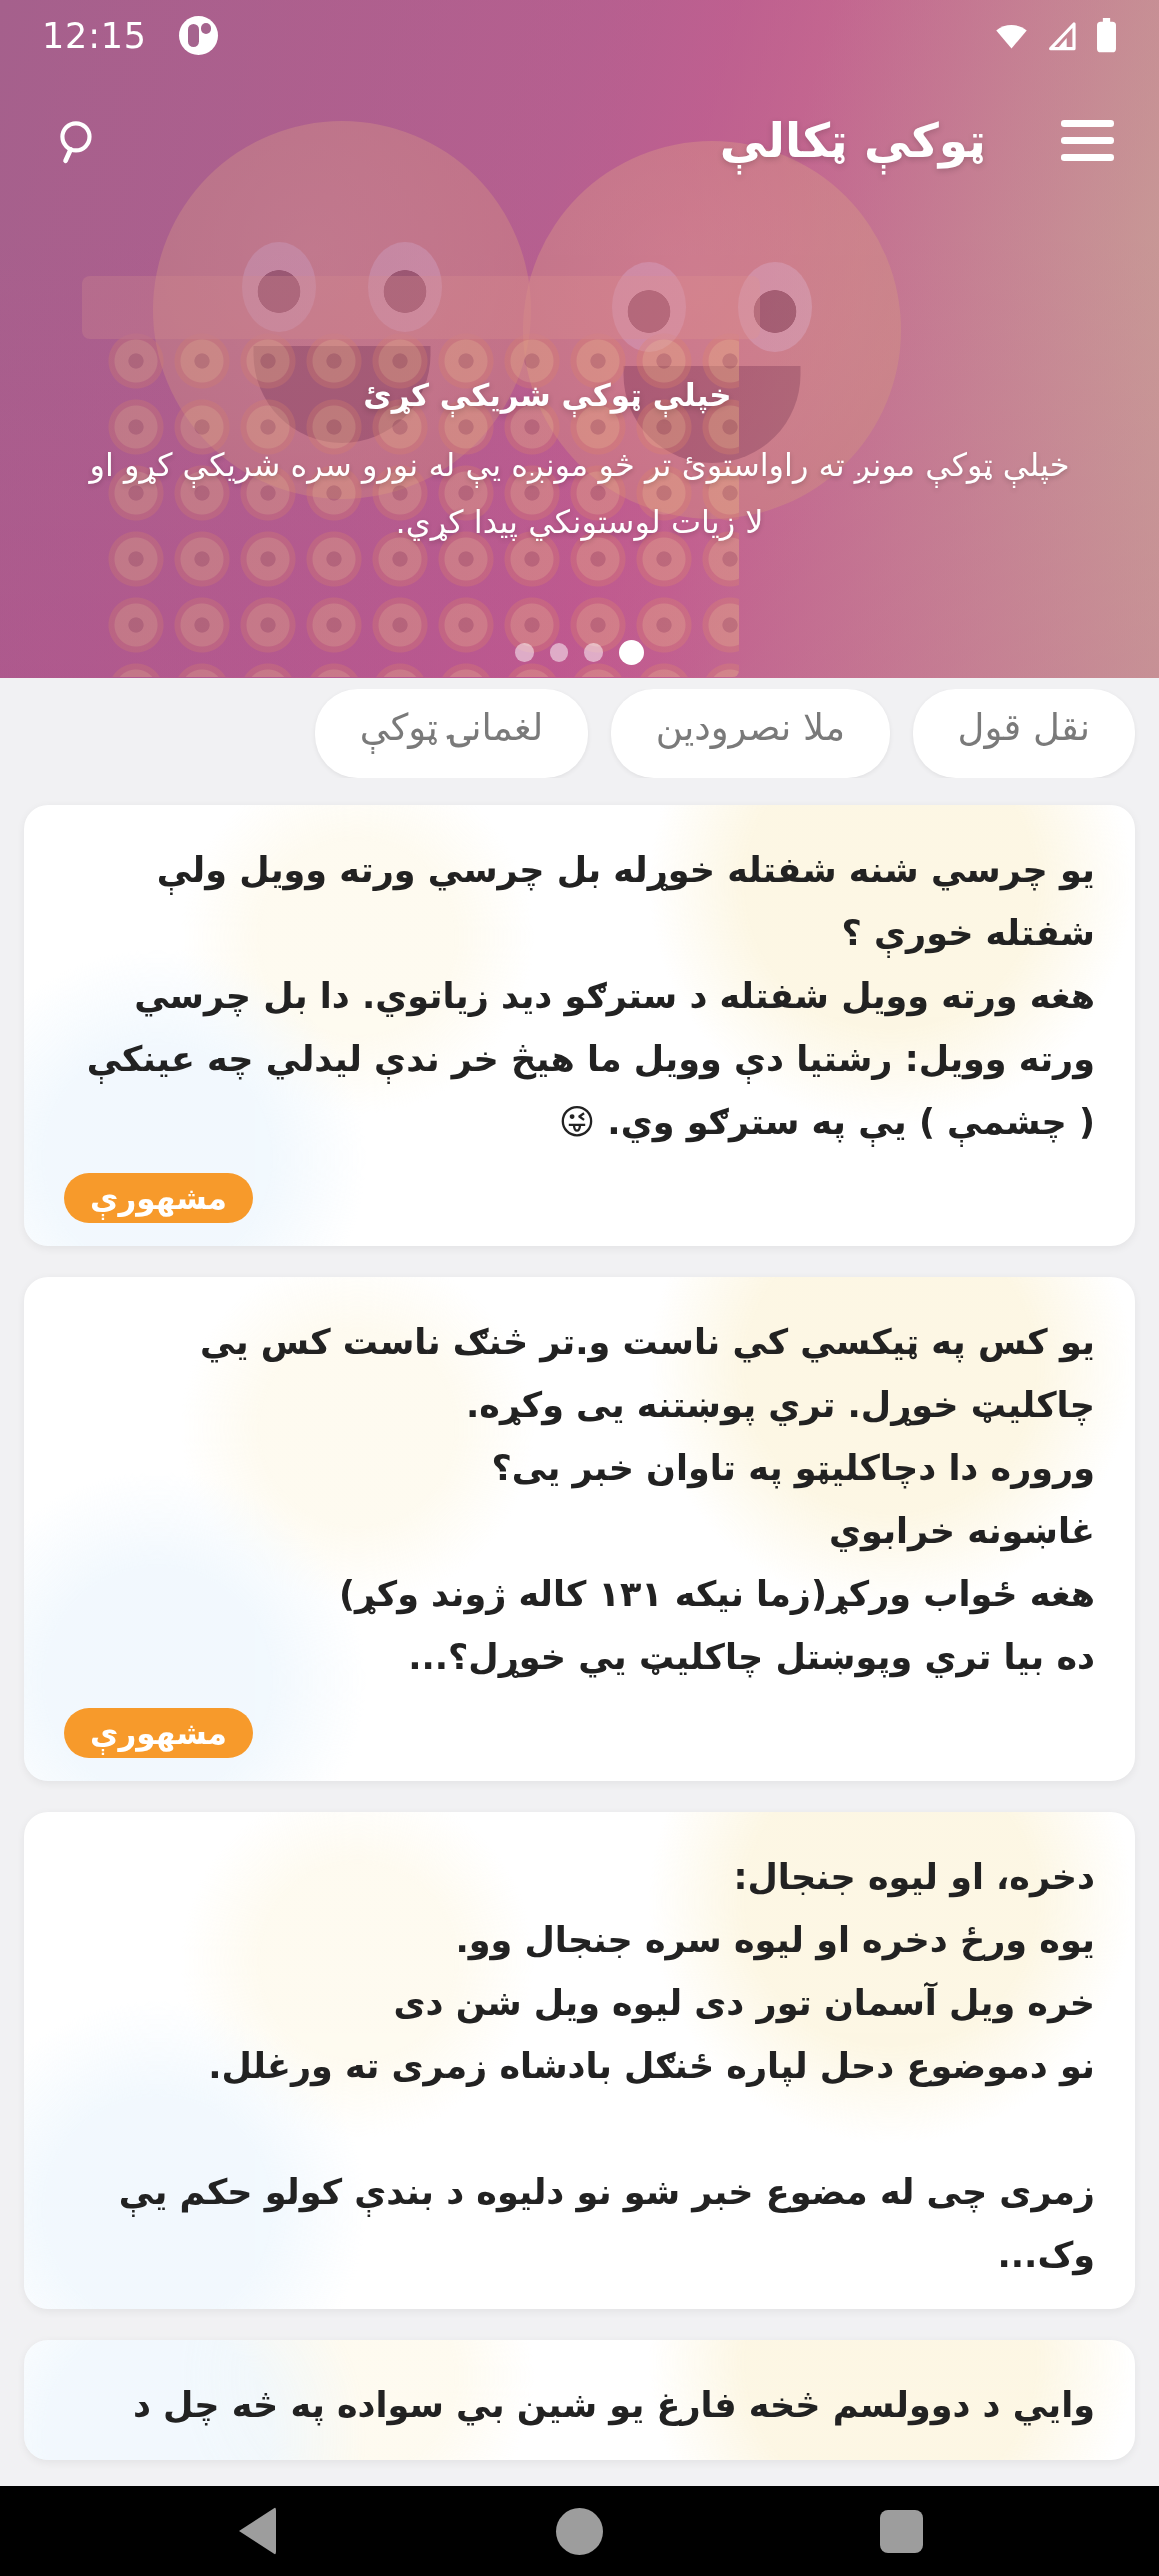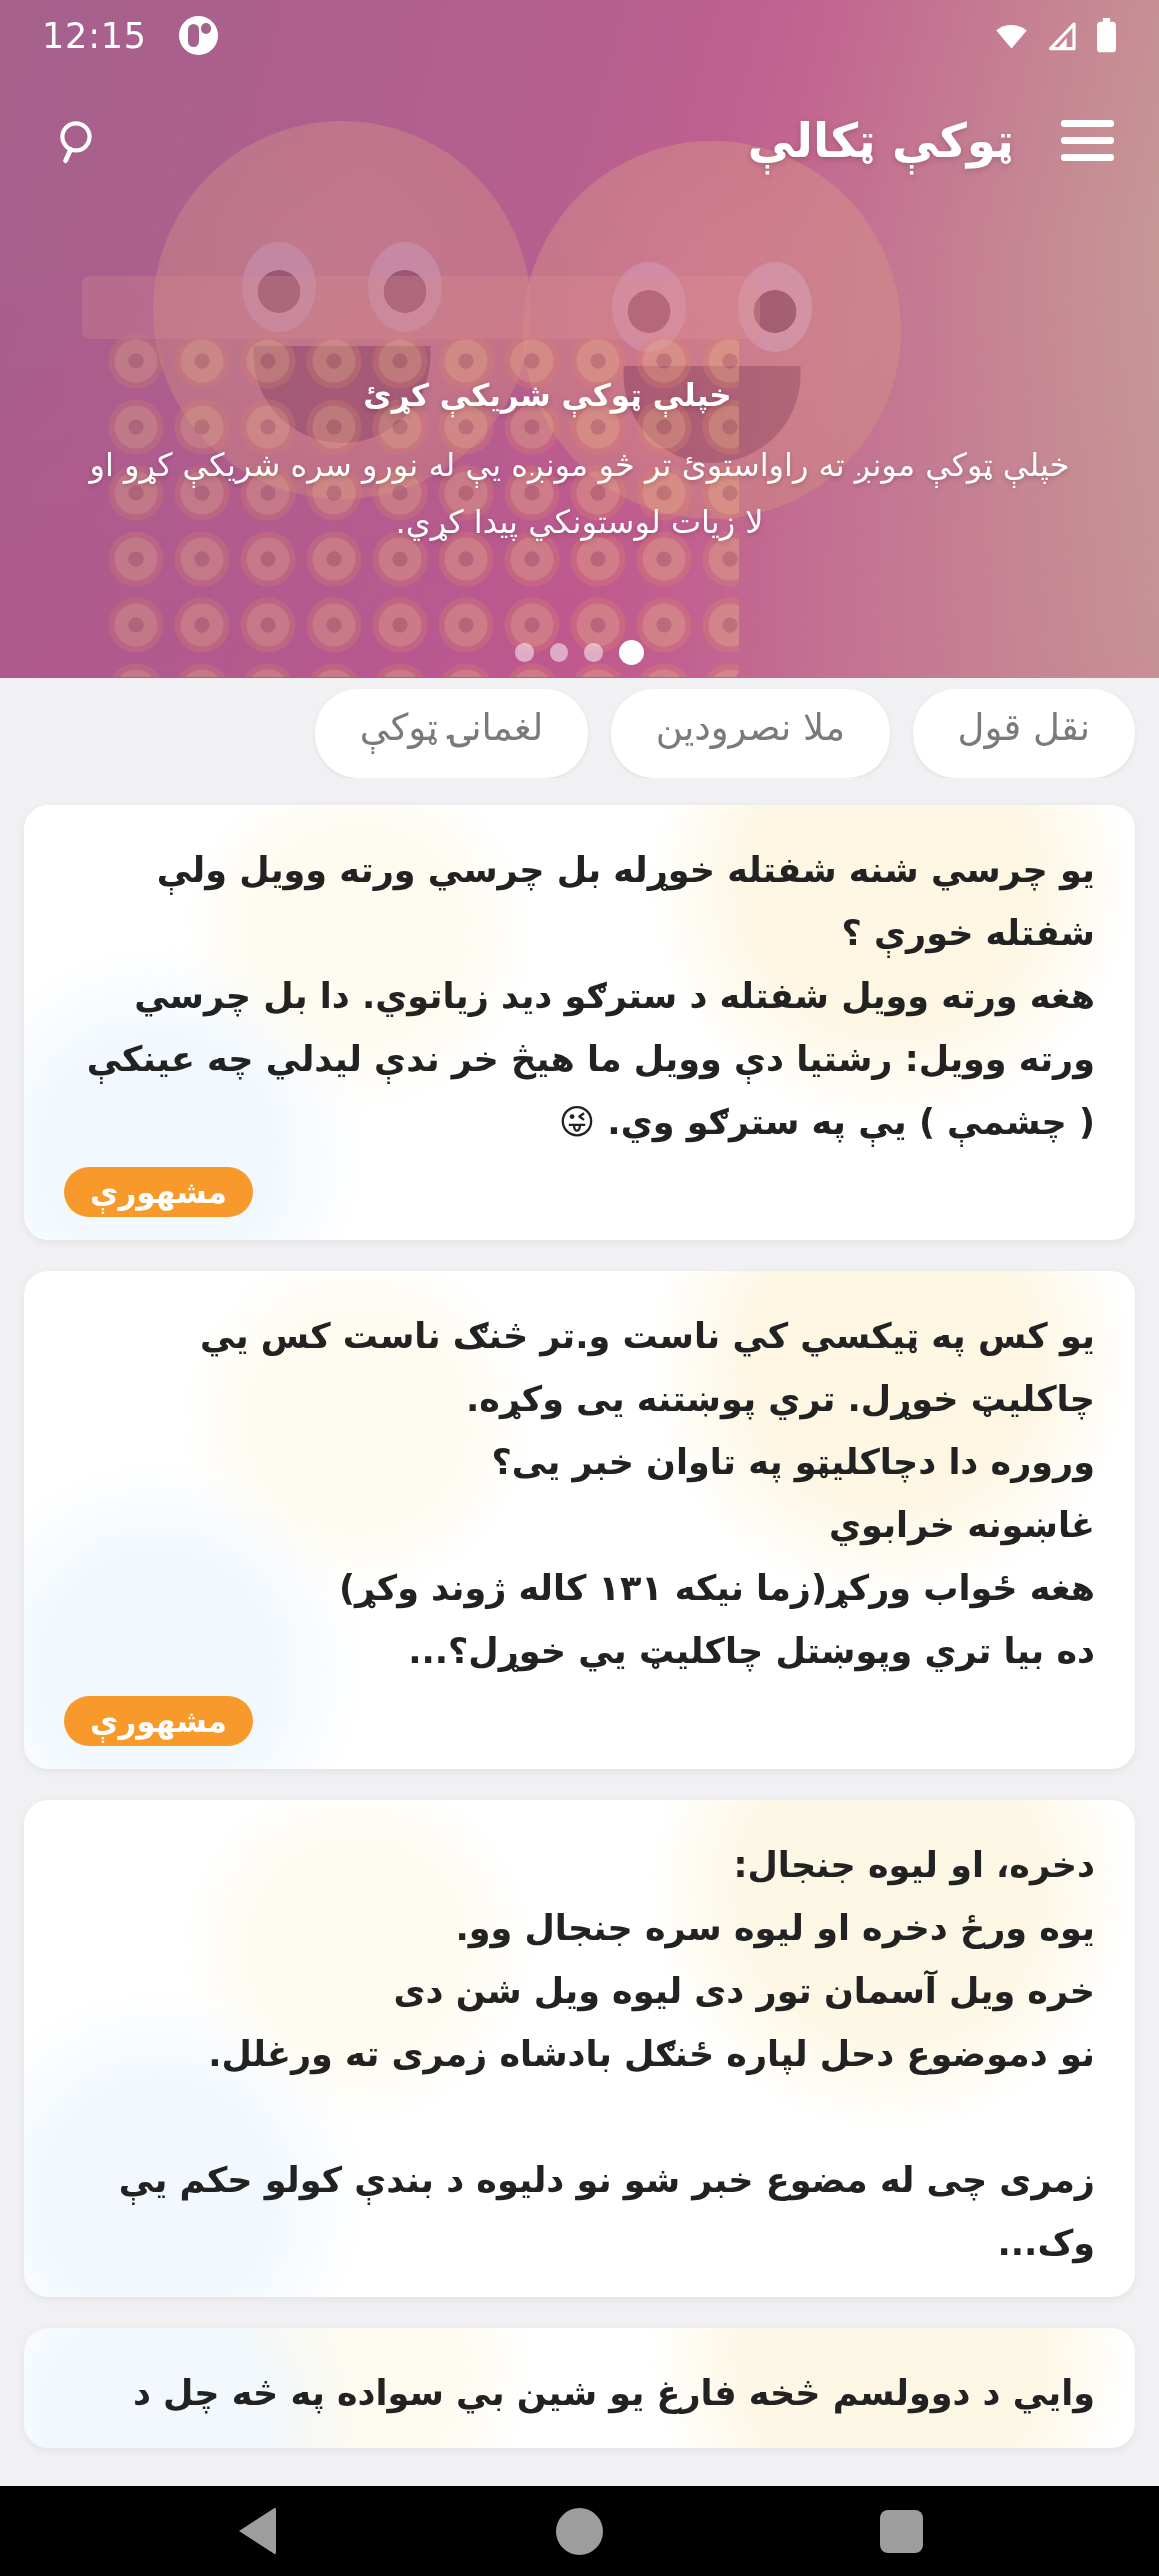--- a/index.html
+++ b/index.html
@@ -43,21 +43,21 @@
   
   .status-row{position:absolute;top:0;left:0;right:0;height:71px;display:flex;align-items:center;
     padding:0 42px;box-sizing:border-box;color:#fff;direction:ltr;}
   .time{font-size:35px;letter-spacing:0.8px;}
   .ring-icon{position:relative;width:39px;height:39px;border-radius:50%;background:#fff;margin-left:32px;}
   .ring-icon .pill{position:absolute;left:8.9px;top:8px;width:11.3px;height:22.5px;border-radius:6.4px;background:#a5648e;}
   .ring-icon .dot{position:absolute;right:6.4px;top:7.2px;width:10.5px;height:10.5px;border-radius:50%;background:#a5648e;}
   .status-icons{margin-left:auto;display:flex;align-items:center;gap:17.7px;}
   
   .app-bar{position:absolute;top:84px;left:0;right:0;height:113px;display:flex;align-items:center;
-    padding:0 45px;box-sizing:border-box;direction:ltr;}
+    padding:0 45px;box-sizing:border-box;direction:ltr;gap:28px;}
   .search-btn{width:64px;height:64px;display:flex;align-items:center;justify-content:center;}
   .app-title{margin-left:auto;color:#fff;font-size:47px;font-weight:bold;
     text-shadow:0 1.6px 6.4px rgba(0,0,0,.18);}
   .menu-btn{margin-left:47px;width:53px;display:flex;flex-direction:column;gap:10.5px;}
   .menu-btn span{display:block;height:6.4px;border-radius:3.2px;background:#fff;}
   
   .hero{position:absolute;top:377px;left:0;right:0;color:#fff;}
   .hero h1{margin:0 64px 24px 0;text-align:center;font-size:31px;font-weight:bold;
     text-shadow:0 1.6px 6.4px rgba(0,0,0,.2);}
   .hero p{margin:0 76px;text-align:center;font-size:32px;line-height:1.78;
@@ -76,21 +76,21 @@
   .card{position:relative;background:#fff;border-radius:24px;margin-bottom:31px;
     padding:34px 40px 22.5px;box-shadow:0 2.4px 8px rgba(0,0,0,.06);overflow:hidden;}
   .card::before{content:"";position:absolute;inset:0;pointer-events:none;
     background:
       radial-gradient(circle at 78% 18%, rgba(250,238,200,.9) 0 145px, transparent 242px),
       radial-gradient(circle at 12% 80%, rgba(225,240,252,.8) 0 113px, transparent 209px),
       radial-gradient(circle at 30% 30%, rgba(252,243,215,.7) 0 97px, transparent 177px);
     opacity:.55;}
   .joke-text{position:relative;color:#222;font-size:35px;font-weight:bold;line-height:1.8;
     text-align:right;white-space:pre-line;}
-  .badge-row{position:relative;margin-top:13px;text-align:left;direction:ltr;}
+  .badge-row{position:relative;margin-top:19px;text-align:left;direction:ltr;}
   .badge{display:inline-block;background:#f79a2b;color:#fff;font-size:31px;font-weight:bold;
     padding:7.2px 26px;border-radius:29px;}
   
   .nav-bar{position:absolute;left:0;right:0;bottom:0;height:90px;background:#000;z-index:10;
     display:flex;align-items:center;justify-content:space-around;padding:0 97px;direction:ltr;}
   .nav-btn{width:97px;height:100%;display:flex;align-items:center;justify-content:center;}
   .back-tri{width:0;height:0;border-top:24px solid transparent;border-bottom:24px solid transparent;
     border-right:37px solid #9d9d9d;border-radius:3.2px;}
   .home-circ{width:47px;height:47px;border-radius:50%;background:#9d9d9d;}
   .recents-sq{width:43px;height:43px;border-radius:8px;background:#9d9d9d;}

